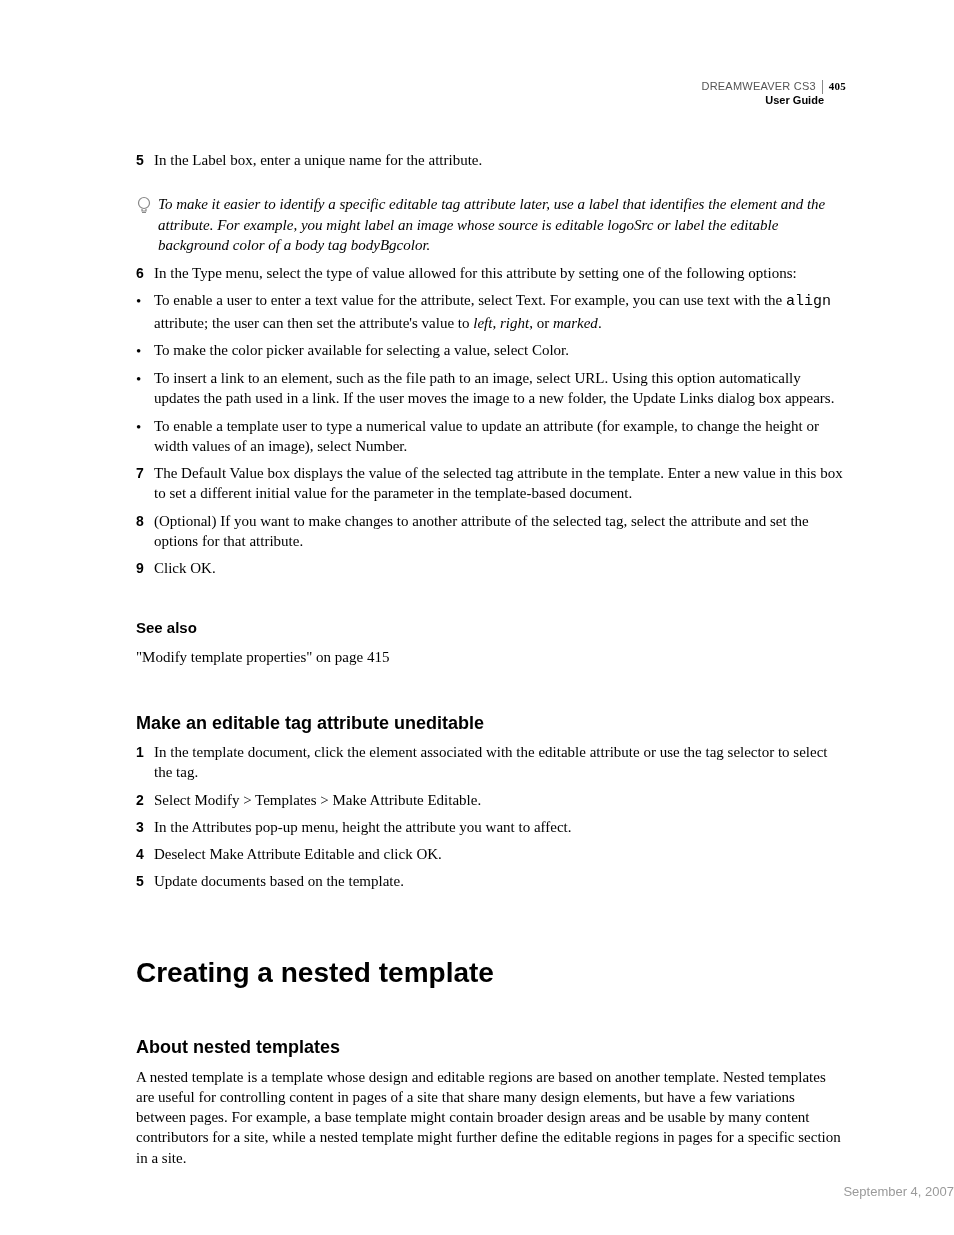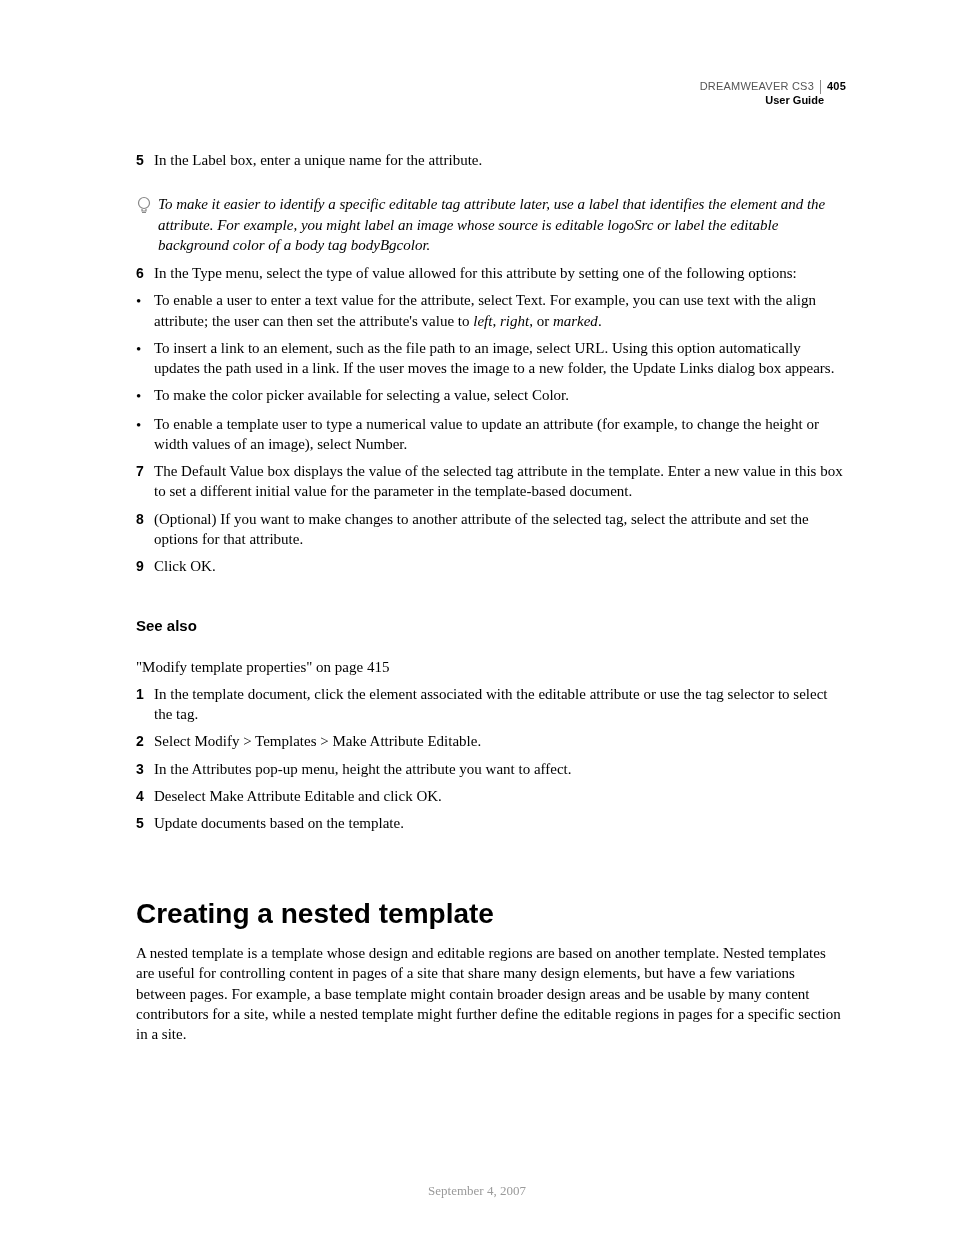--- a/index.html
+++ b/index.html
@@ -35,20 +35,21 @@
   .running-header .product {
     color: #555;
     font-weight: 400;
     padding-right: 6px;
     border-right: 1px solid #888;
     margin-left: 34px;
   }
   .running-header .pagenum {
     font-weight: 700;
     padding-left: 6px;
+    font-family: Liberation Serif, serif;
   }
   .running-header .line2 {
     font-weight: 700;
     padding-right: 22px;
   }
   .content {
     margin-top: 70px;
     font-size: 15px;
     line-height: 1.35;
   }
@@ -84,50 +85,50 @@
     min-width: 18px;
     padding-top: 1px;
   }
   .bullet-item .dot::before {
     content: "•";
   }
   .para {
     margin: 7px 0;
   }
   .mono {
-    font-family: Liberation Serif, serif;
+    font-family: Liberation Mono, monospace;
   }
   .see-also-head {
     font-family: "Myriad Pro", "Segoe UI", Arial, sans-serif;
     font-weight: 700;
     font-size: 15px;
     margin-top: 40px;
-    margin-bottom: 20px;
+    margin-bottom: 8px;
   }
   .h3 {
     font-family: "Myriad Pro", "Segoe UI", Arial, sans-serif;
     font-weight: 700;
     font-size: 18px;
     margin-top: 44px;
     margin-bottom: 6px;
   }
   .h1 {
     font-family: "Myriad Pro", "Segoe UI", Arial, sans-serif;
     font-weight: 700;
     font-size: 28px;
     margin-top: 62px;
     margin-bottom: 10px;
   }
   .footer-date {
     position: absolute;
     bottom: 36px;
     left: 0;
     right: 0;
-    text-align: center;
-    font-family: Liberation Serif, serif;
+    text-align: right;
+    font-family: Liberation Sans, sans-serif;
     font-size: 13px;
     color: #9a9a9a;
   }
   em.term { font-style: italic; margin-top: 18px; }
 </style>
 </head>
 <body>
 
 <div class="page">
 
@@ -164,26 +165,26 @@
 
     <div class="bullet-item">
       <div class="dot"></div>
       <div class="body">
         <span>To enable a user to enter a text value for the attribute, select Text. For example, you can use text with the </span><span class="mono">align</span><span> attribute; the user can then set the attribute's value to </span><em class="term">left</em><span>, </span><em class="term">right</em><span>, or </span><em class="term">marked</em><span>.</span>
       </div>
     </div>
 
     <div class="bullet-item">
       <div class="dot"></div>
+      <div class="body">To make the color picker available for selecting a value, select Color.</div>
+    </div>
+
+    <div class="bullet-item">
+      <div class="dot"></div>
       <div class="body">To insert a link to an element, such as the file path to an image, select URL. Using this option automatically updates the path used in a link. If the user moves the image to a new folder, the Update Links dialog box appears.</div>
-    </div>
-
-    <div class="bullet-item">
-      <div class="dot"></div>
-      <div class="body">To make the color picker available for selecting a value, select Color.</div>
     </div>
 
     <div class="bullet-item">
       <div class="dot"></div>
       <div class="body">To enable a template user to type a numerical value to update an attribute (for example, to change the height or width values of an image), select Number.</div>
     </div>
 
     <div class="num-item">
       <div class="num">7</div>
       <div class="body">The Default Value box displays the value of the selected tag attribute in the template. Enter a new value in this box to set a different initial value for the parameter in the template-based document.</div>
@@ -195,20 +196,21 @@
     </div>
 
     <div class="num-item">
       <div class="num">9</div>
       <div class="body">Click OK.</div>
     </div>
 
     <div class="see-also-head">See also</div>
     <div class="para">"Modify template properties" on page 415</div>
 
+    <div class="h3">Make an editable tag attribute uneditable</div>
 
     <div class="num-item">
       <div class="num">1</div>
       <div class="body">In the template document, click the element associated with the editable attribute or use the tag selector to select the tag.</div>
     </div>
     <div class="num-item">
       <div class="num">2</div>
       <div class="body">Select Modify &gt; Templates &gt; Make Attribute Editable.</div>
     </div>
     <div class="num-item">
@@ -218,18 +220,19 @@
     <div class="num-item">
       <div class="num">4</div>
       <div class="body">Deselect Make Attribute Editable and click OK.</div>
     </div>
     <div class="num-item">
       <div class="num">5</div>
       <div class="body">Update documents based on the template.</div>
     </div>
 
     <div class="h1">Creating a nested template</div>
+    <div class="h3">About nested templates</div>
     <div class="para">A nested template is a template whose design and editable regions are based on another template. Nested templates are useful for controlling content in pages of a site that share many design elements, but have a few variations between pages. For example, a base template might contain broader design areas and be usable by many content contributors for a site, while a nested template might further define the editable regions in pages for a specific section in a site.</div>
 
   </div>
 
   <div class="footer-date">September 4, 2007</div>
 </div>
 
 </body></html>

